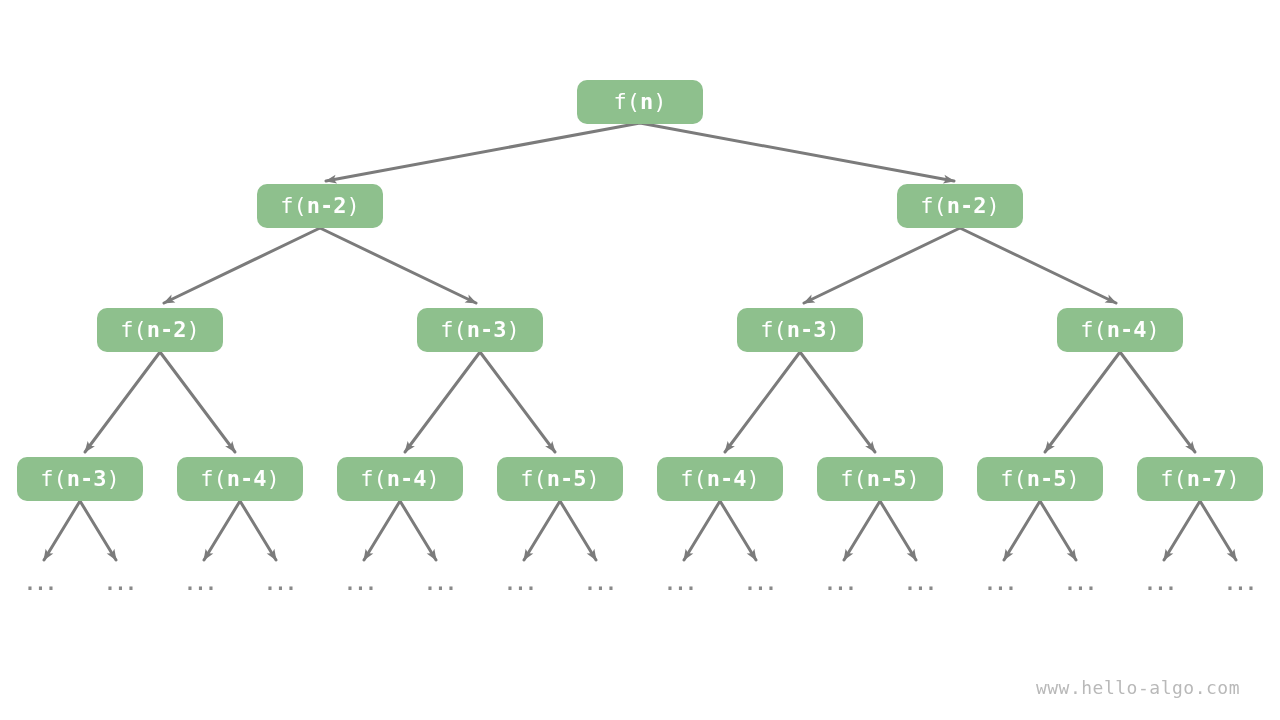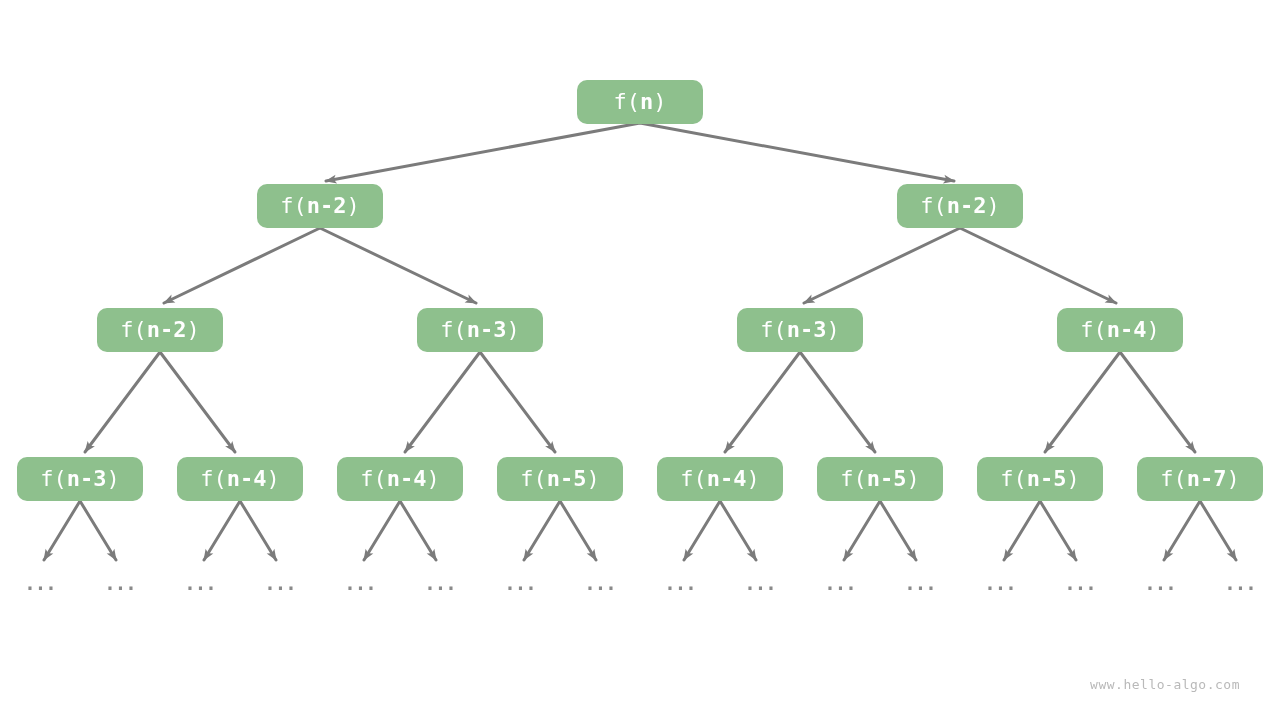--- a/index.html
+++ b/index.html
@@ -18,21 +18,21 @@
     border-radius:10px;color:var(--node-text);display:flex;align-items:center;
     justify-content:center;font-size:22px;line-height:1;white-space:pre;
   }
   .node .arg{font-weight:bold;}
   .leaf{
     position:absolute;top:572px;width:48px;margin-left:-24px;text-align:center;
     color:var(--ellipsis);font-size:19px;font-weight:bold;letter-spacing:-1px;
   }
   .watermark{
     position:absolute;right:40px;top:677px;color:var(--watermark);
-    font-size:13px;letter-spacing:0.5px;
+    font-size:18px;letter-spacing:0.5px;
   }
 </style>
 </head>
 <body>
 
 <div class="canvas">
 
   <svg class="edges" viewBox="0 0 1280 720" xmlns="http://www.w3.org/2000/svg">
     <defs>
       <marker id="arrow" markerUnits="userSpaceOnUse" markerWidth="14" markerHeight="12" refX="11" refY="5" orient="auto">

